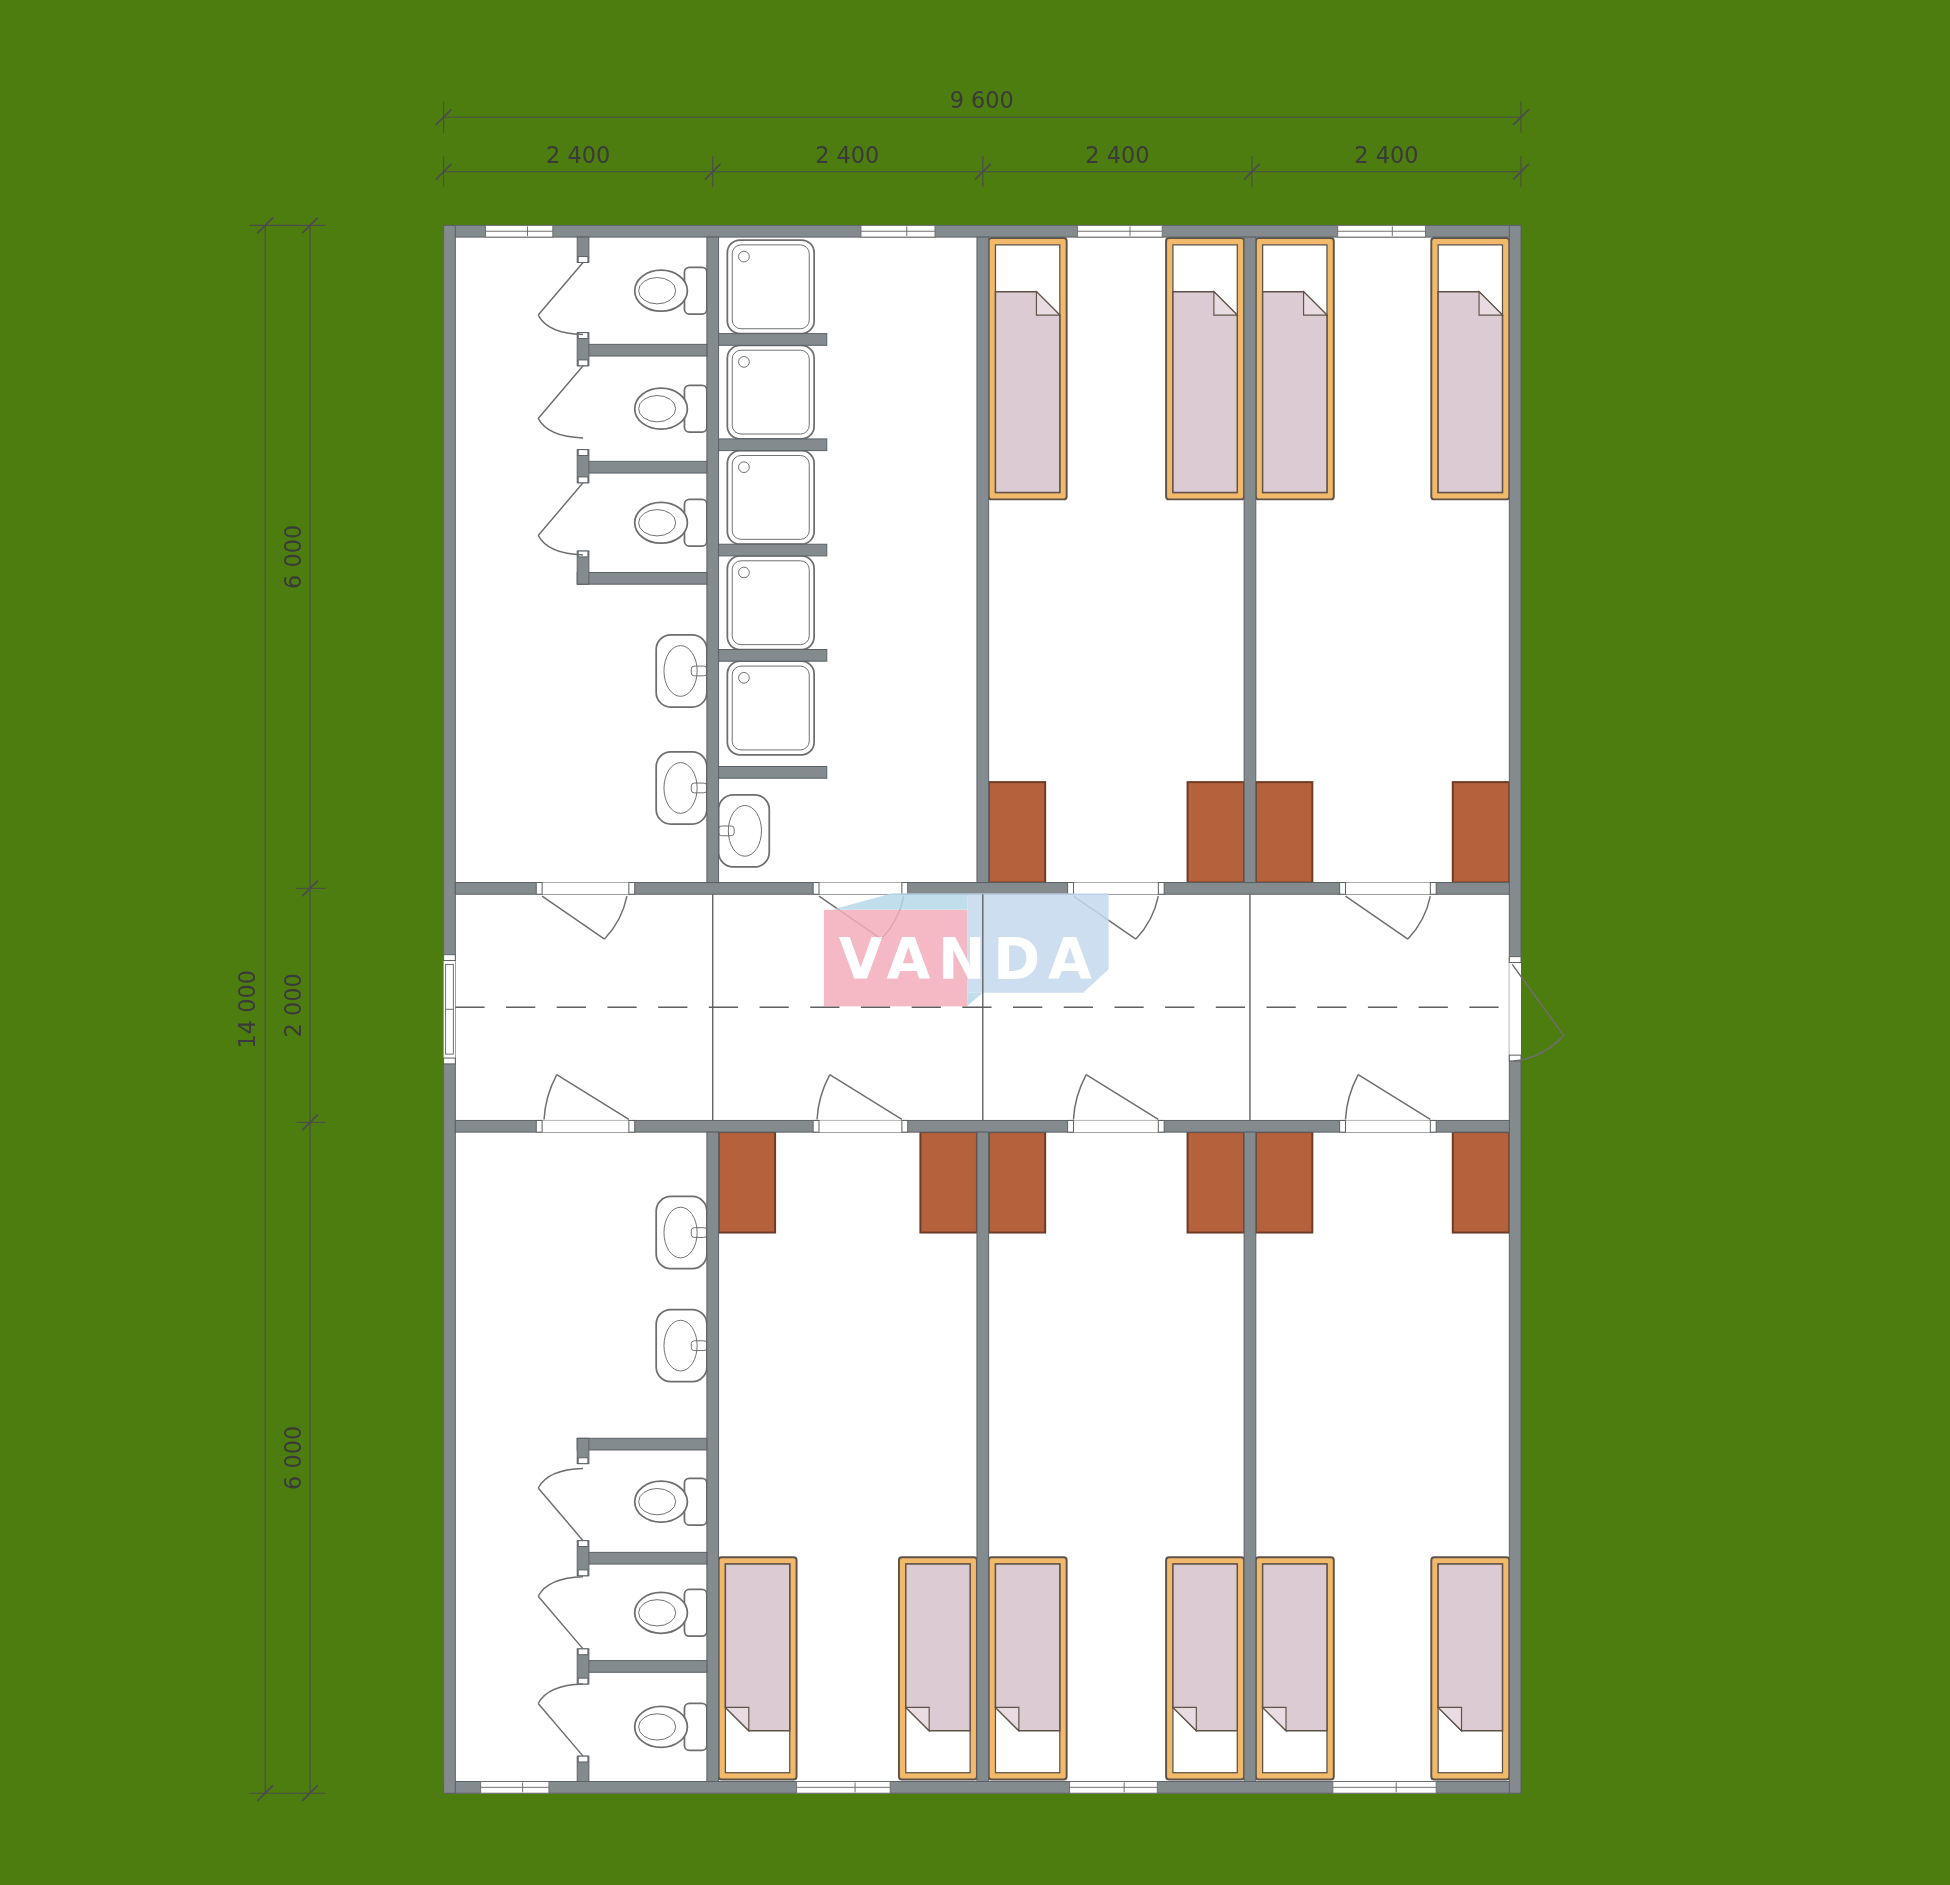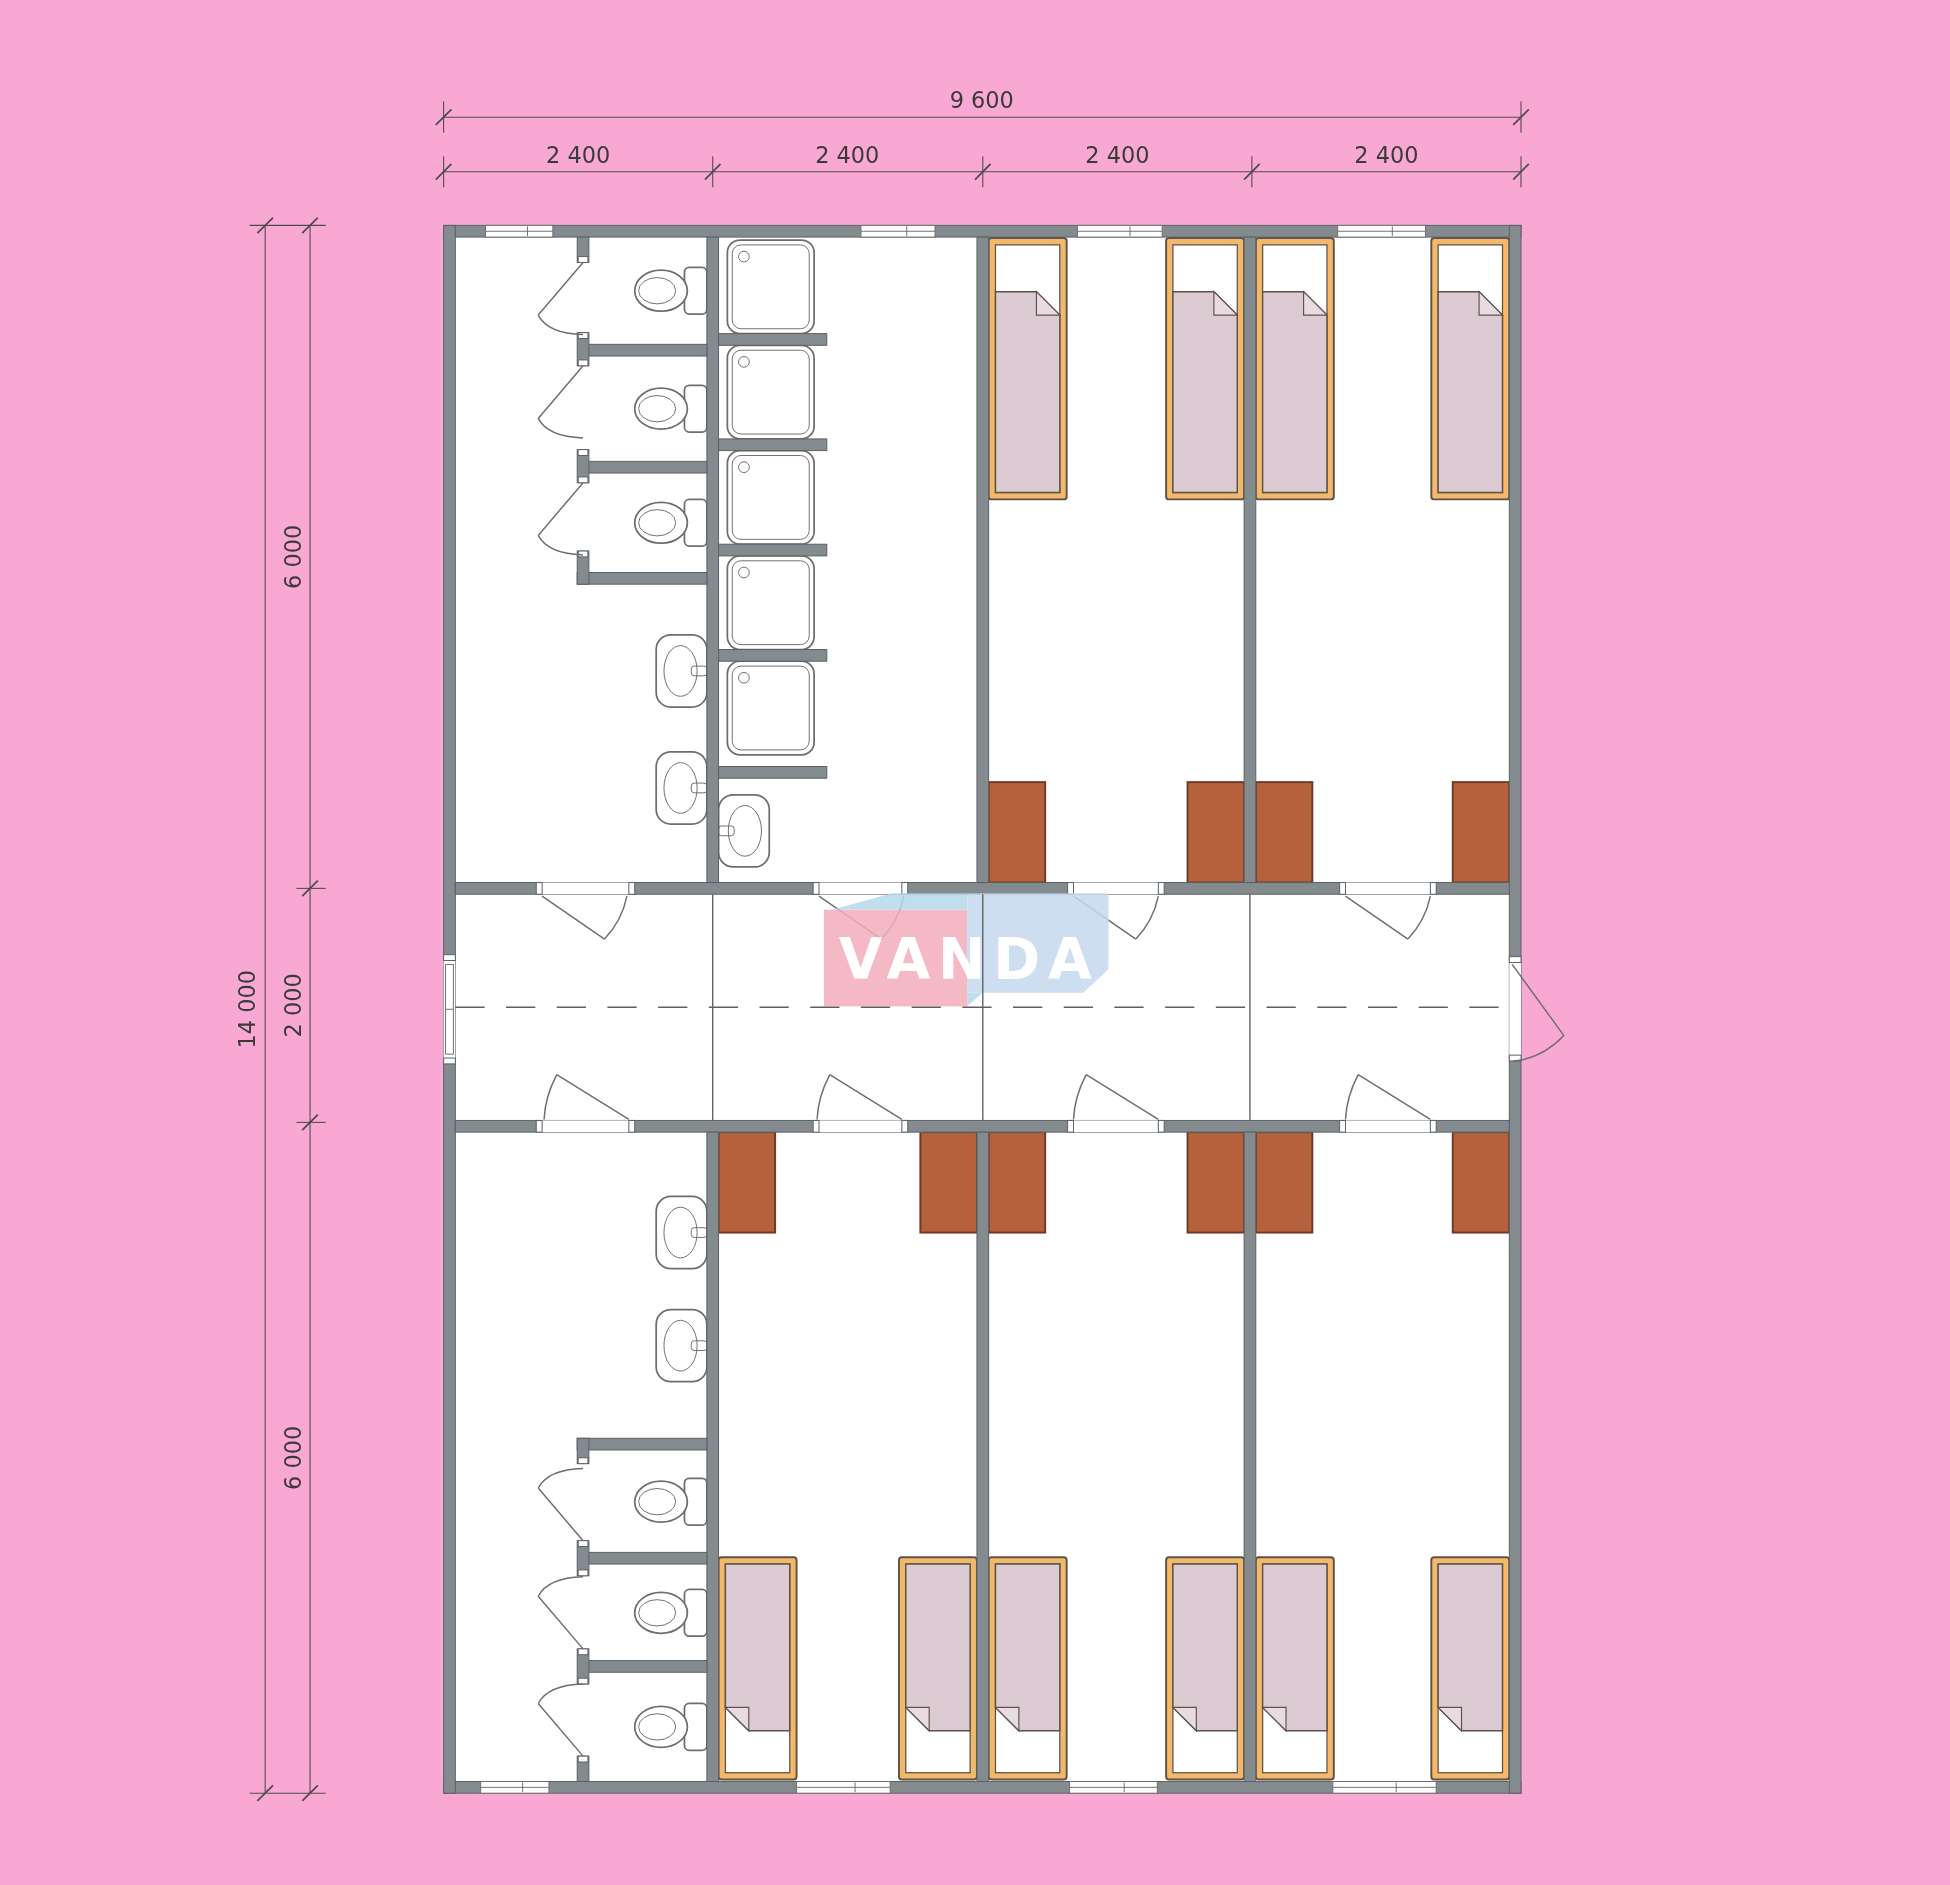--- a/index.html
+++ b/index.html
@@ -1,16 +1,16 @@
 <!DOCTYPE html>
 <html style="--wall: #848b8f; --wall-stroke: #5a6064; --line: #6e6e6e; --bed-frame: #f2b96a; --blanket: #dccbd3; --fold: #e8dbe1; --outline: #5f5349; --wardrobe: #b4613c; --wardrobe-stroke: #6e3a23; --centerline: #5f5f5f; --dim: #4c4c4c; --dim-text: #3a3a3a; --logo-pink: #f4adbb; --logo-blue: #c5d9ee; --logo-band: #b7d9ea; --logo-text: #ffffff;"><head>
 <meta charset="utf-8">
 <style>
   html,body{margin:0;padding:0;background:#fff;}
-  .page{width:1950px;height:1885px;background:#f9a8d4;position:relative;font-family:"DejaVu Sans",sans-serif;}
+  .page{width:1950px;height:1885px;background:#4d7c0f;position:relative;font-family:"DejaVu Sans",sans-serif;}
   svg{display:block;}
   .wall{fill:var(--wall);stroke:var(--wall-stroke);stroke-width:1;}
   .cap{fill:#ffffff;stroke:var(--wall-stroke);stroke-width:1;}
   .opening{fill:#ffffff;stroke:none;}
   .fixture{fill:#ffffff;stroke:var(--line);stroke-width:1.8;}
   .fixture-thin{fill:none;stroke:var(--line);stroke-width:1;}
   .door{fill:none;stroke:var(--line);stroke-width:1.5;}
   .window{fill:#ffffff;stroke:var(--line);stroke-width:1;}
   .winline{stroke:var(--line);stroke-width:1;}
   .bed-frame{fill:var(--bed-frame);stroke:var(--outline);stroke-width:2;}

